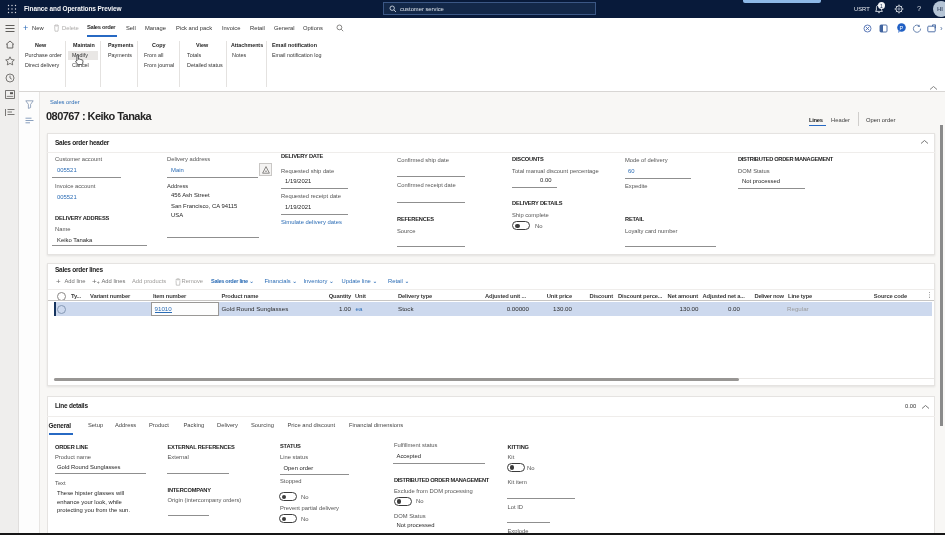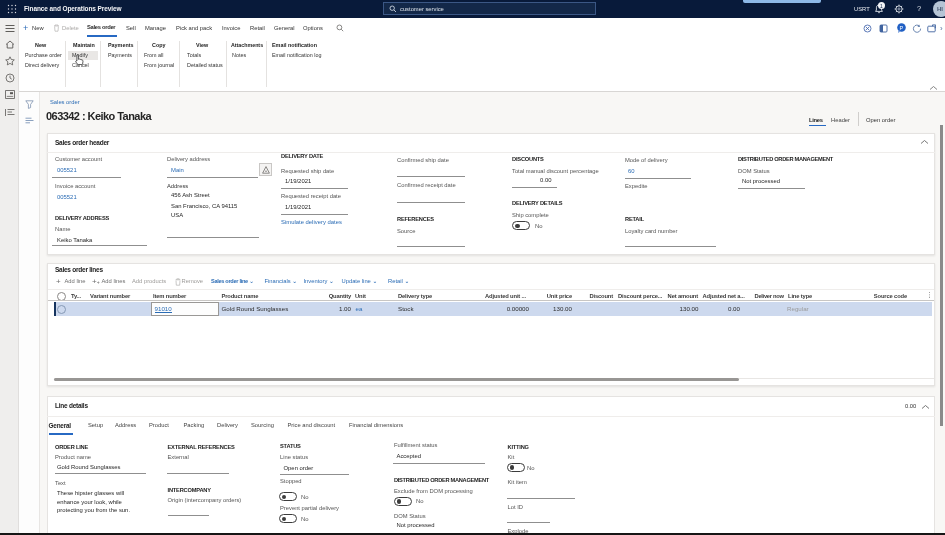--- a/index.html
+++ b/index.html
@@ -202,21 +202,21 @@
   <svg class="abs" style="left:25px;top:117px;" width="9" height="8" viewBox="0 0 9 8">
         <g stroke="#7e96b8" stroke-width="0.9">
           <line x1="0.5" y1="1.2" x2="6.5" y2="1.2"></line>
           <line x1="0.5" y1="3.5" x2="8.5" y2="3.5"></line>
           <line x1="0.5" y1="5.8" x2="5" y2="5.8"></line>
         </g>
       </svg>
 </div>
 
 <div class="abs" style="left:50px;top:99px;font-size:5.8px;color:#2b6cb5;">Sales order</div>
-<div class="abs" style="left:46px;top:110px;font-size:11px;letter-spacing:-0.55px;font-weight:bold;color:#252525;">063342 : Keiko Tanaka</div>
+<div class="abs" style="left:46px;top:110px;font-size:11px;letter-spacing:-0.55px;font-weight:bold;color:#252525;">080767 : Keiko Tanaka</div>
 <div class="abs" style="left:809px;top:116.5px;font-size:5.8px;letter-spacing:-0.3px;font-weight:bold;color:#252525;">Lines</div>
 <div class="abs" style="left:809px;top:124.5px;width:17px;height:1.5px;background:#2769c3;"></div>
 <div class="abs" style="left:831px;top:116.5px;font-size:5.8px;color:#444;">Header</div>
 <div class="abs" style="left:858px;top:112px;width:1px;height:14px;background:#d0cecc;"></div>
 <div class="abs" style="left:866px;top:116.5px;font-size:5.8px;color:#333;">Open order</div>
 
 <div class="abs" style="left:47px;top:133px;width:888px;height:122px;background:#fff;border:1px solid #e5e3e1;box-shadow:0 1px 2px rgba(0,0,0,0.09);"></div>
 <div class="abs" style="left:55px;top:139px;font-size:6.5px;letter-spacing:-0.25px;font-weight:bold;color:#222;">Sales order header</div>
 <div class="abs" style="left:47px;top:152px;width:888px;height:1px;background:#efedeb;"></div>
 <svg class="abs" style="left:920px;top:139px;" width="9" height="6" viewBox="0 0 9 6">

